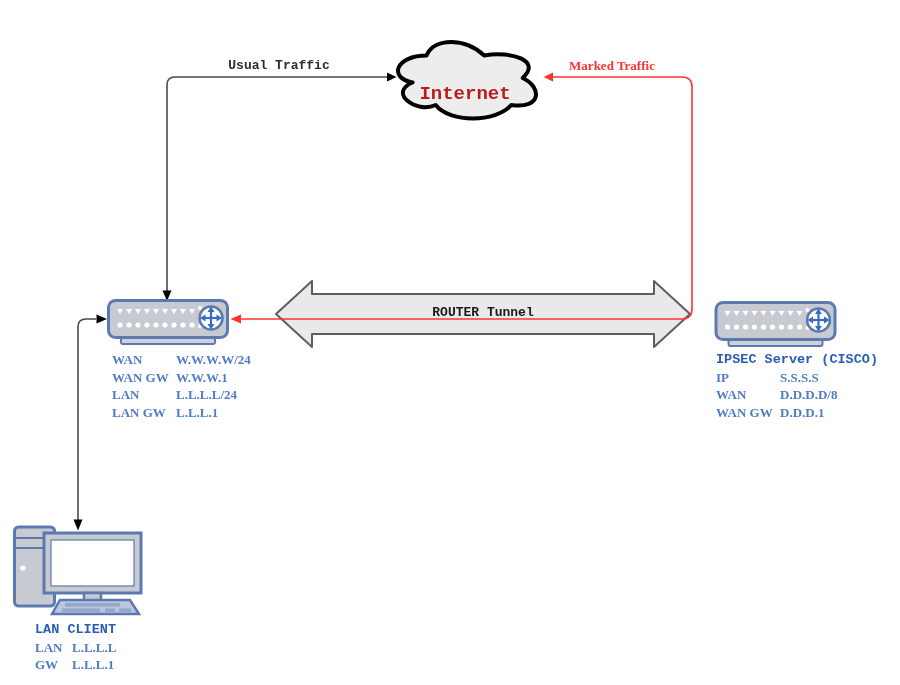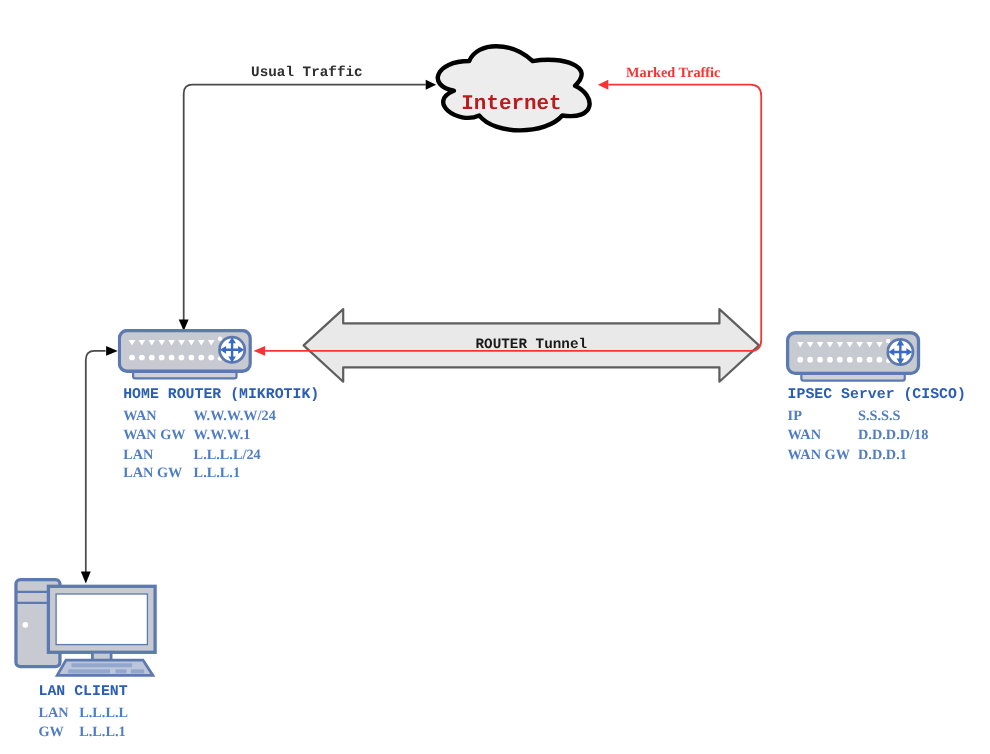--- a/index.html
+++ b/index.html
@@ -153,31 +153,30 @@
       </g>
     </svg>
   </div>
 
   <div class="flabel lbl-blue" style="left:390px;top:83px;width:150px;">Internet</div>
   <div class="flabel lbl-dark" style="left:209px;top:58px;width:140px;">Usual Traffic</div>
   <div class="flabel lbl-red" style="left:542px;top:58px;width:140px;font-family:Liberation Serif, serif;">Marked Traffic</div>
   <div class="flabel lbl-black" style="left:276px;top:305px;width:414px;">ROUTER Tunnel</div>
 
   <div class="info" style="left:112px;top:351px;">
-    <div class="info-title">HOME ROUTER (MIKROTIK)</div>
     <div class="info-row"><span class="lbl w64">WAN</span><span>W.W.W.W/24</span></div>
     <div class="info-row"><span class="lbl w64">WAN GW</span><span>W.W.W.1</span></div>
     <div class="info-row"><span class="lbl w64">LAN</span><span>L.L.L.L/24</span></div>
     <div class="info-row"><span class="lbl w64">LAN GW</span><span>L.L.L.1</span></div>
   </div>
 
   <div class="info" style="left:716px;top:351px;">
     <div class="info-title">IPSEC Server (CISCO)</div>
     <div class="info-row"><span class="lbl w64">IP</span><span>S.S.S.S</span></div>
-    <div class="info-row"><span class="lbl w64">WAN</span><span>D.D.D.D/18</span></div>
+    <div class="info-row"><span class="lbl w64">WAN</span><span>D.D.D.D/8</span></div>
     <div class="info-row"><span class="lbl w64">WAN GW</span><span>D.D.D.1</span></div>
   </div>
 
   <div class="info" style="left:35px;top:621px;">
     <div class="info-title">LAN CLIENT</div>
     <div class="info-row"><span class="lbl w37">LAN</span><span>L.L.L.L</span></div>
     <div class="info-row"><span class="lbl w37">GW</span><span>L.L.L.1</span></div>
   </div>
 
 </div>

